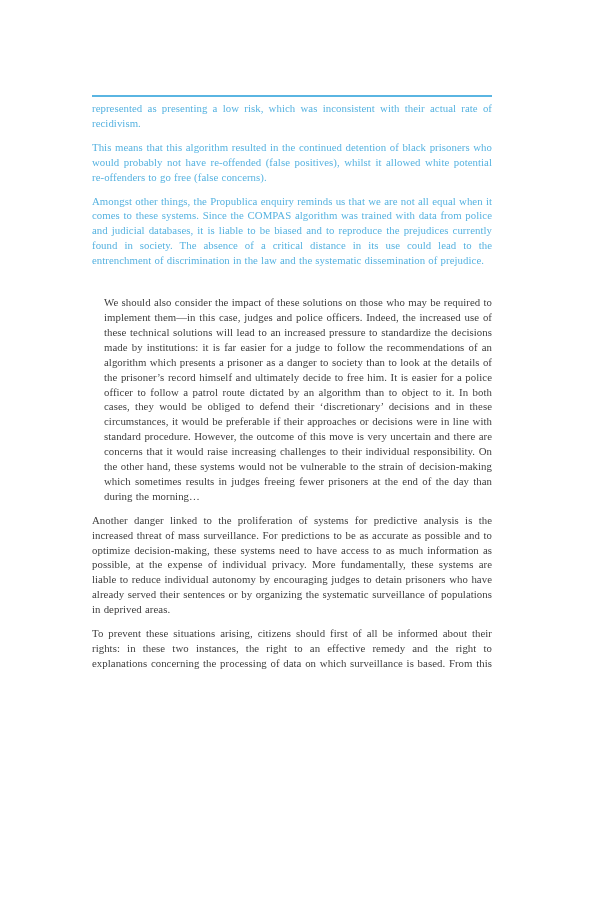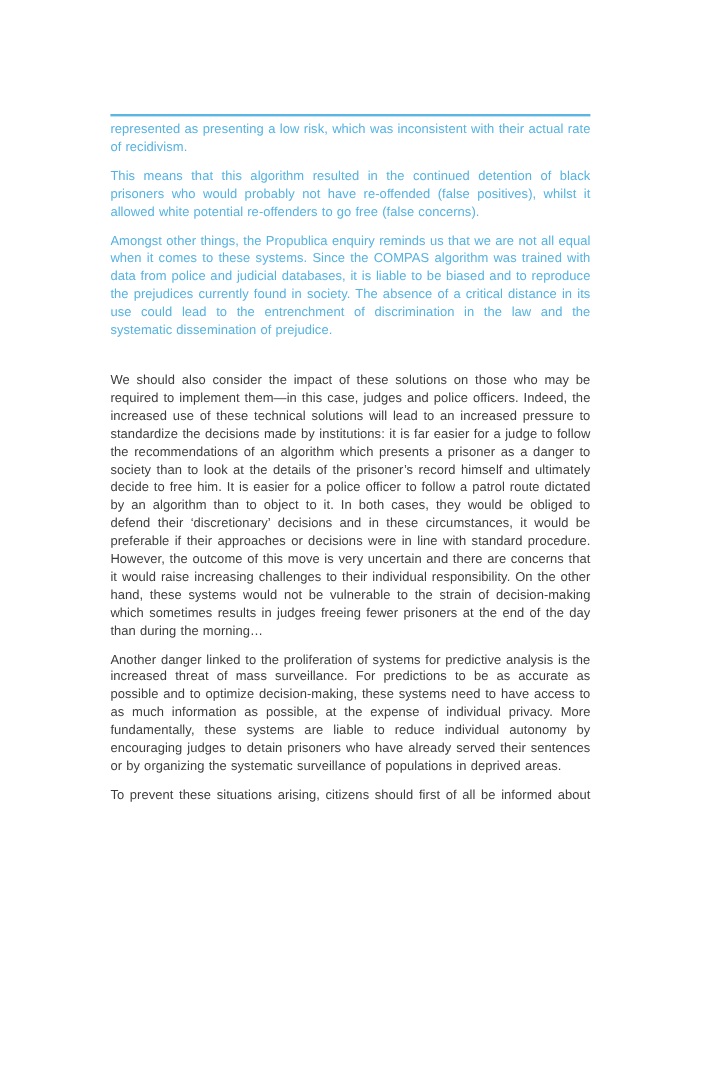--- a/index.html
+++ b/index.html
@@ -6,21 +6,21 @@
     margin: 0;
     padding: 0;
     background: #ffffff;
   }
   .page {
     position: relative;
     width: 600px;
     height: 672px;
     background: #ffffff;
     overflow: hidden;
-    font-family: Liberation Sans, sans-serif;
+    font-family: Liberation Serif, serif;
   }
   .content {
     position: absolute;
     left: 92px;
     top: 95px;
     width: 400px;
   }
   .rule {
     border-top: 2px solid #5ab5e2;
     margin: 0 0 4px 0;
@@ -34,20 +34,21 @@
     word-spacing: 0.4px;
   }
   p.cyan {
     color: #56b2e0;
   }
   p.body {
     color: #3d3d3d;
   }
   p.first-body {
     margin-top: 27px;
+    margin-left: 12px;
   }
   h2.heading {
     color: #29a6de;
     font-size: 12.2px;
     font-weight: bold;
     margin: 6px 0 14px -53px;
     line-height: 15px;
   }
   .page-number {
     position: absolute;

